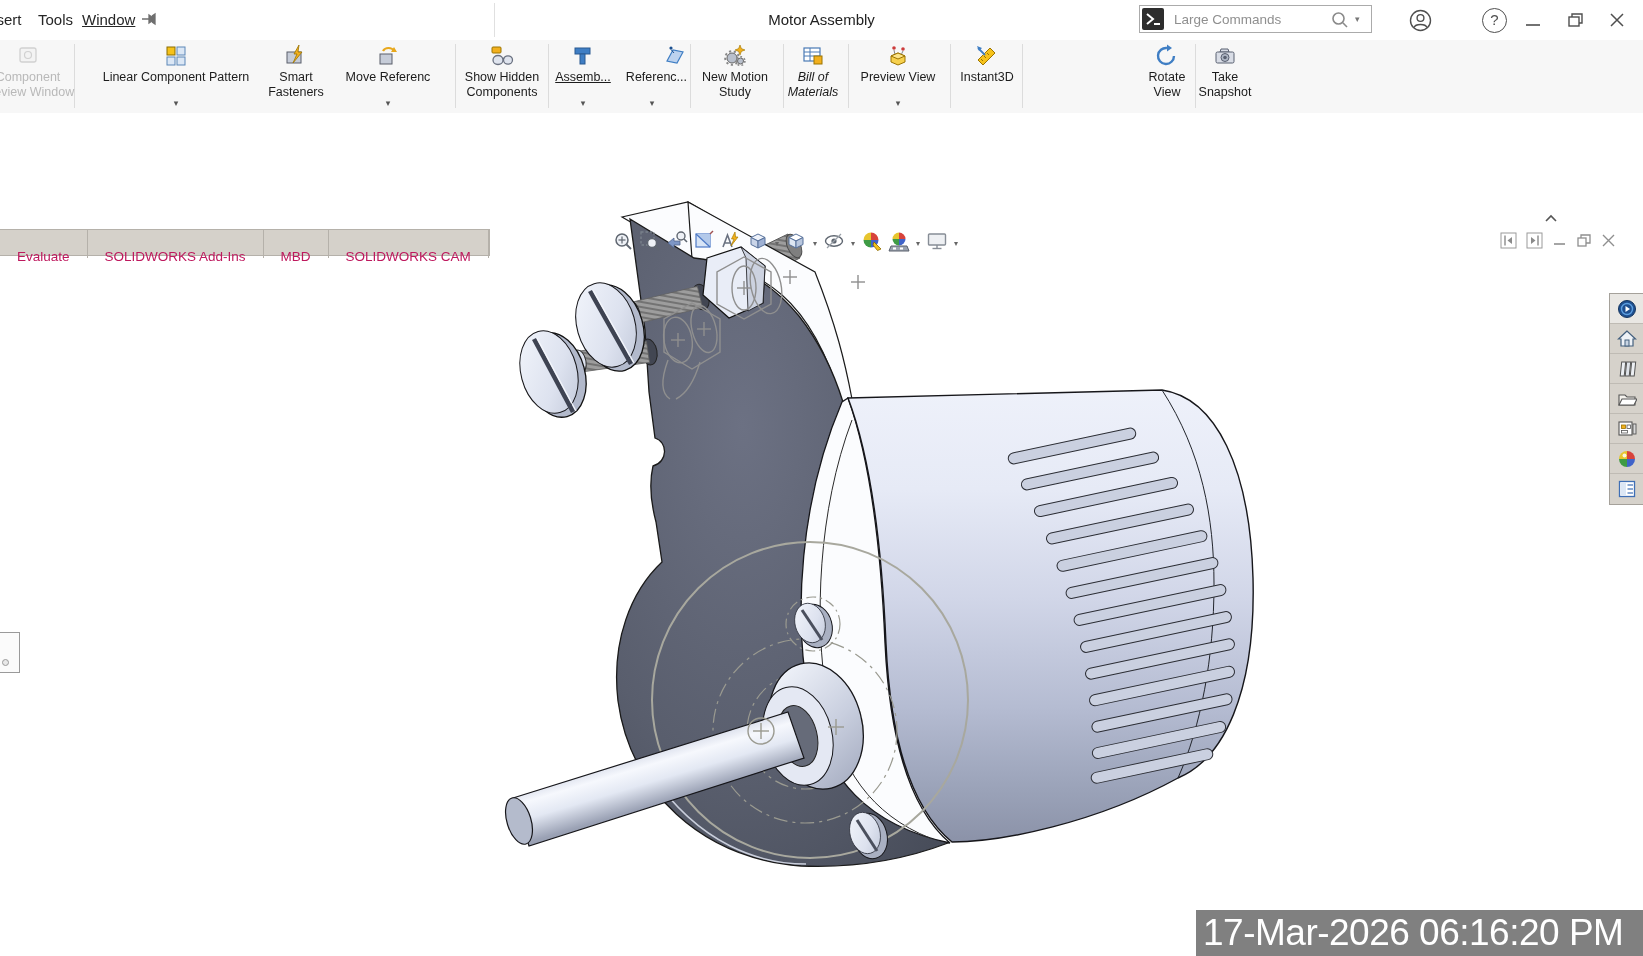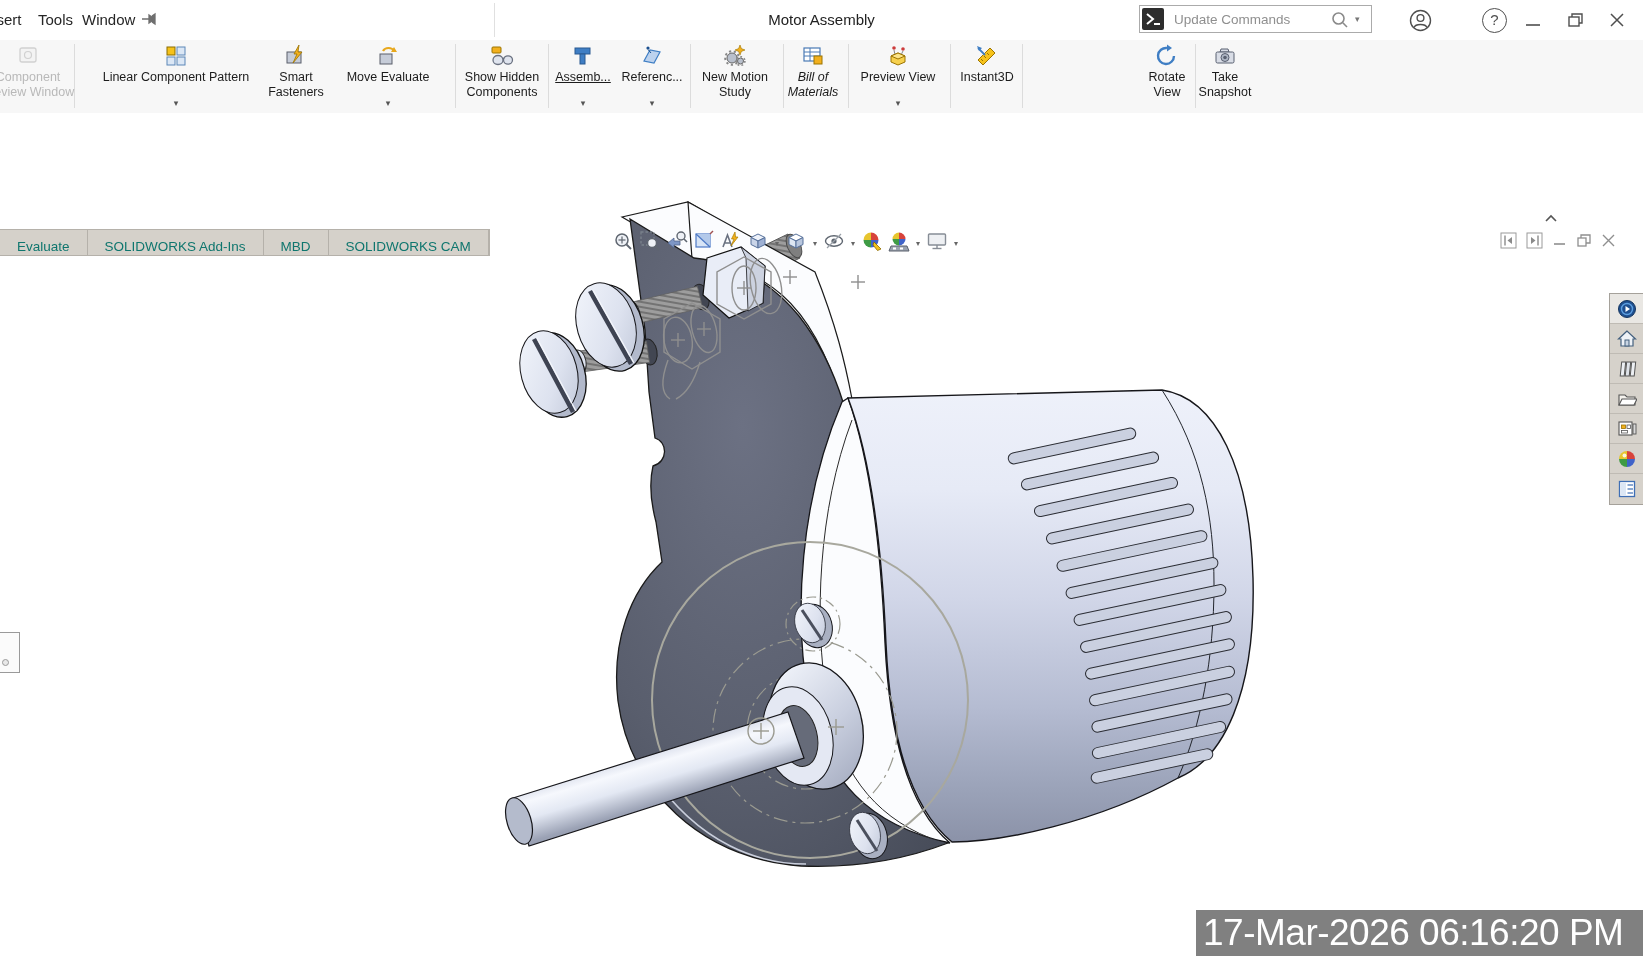--- a/index.html
+++ b/index.html
@@ -19,21 +19,21 @@
   #ribbon{position:absolute;left:0;top:40px;width:1643px;height:73px;background:#f7f7f7;border-bottom:1px solid #d9d9d9;}
   .rbtn{position:absolute;top:4px;height:62px;display:flex;flex-direction:column;align-items:center;font-size:12.5px;line-height:1.22;text-align:center;color:#1c1c1c;cursor:default;}
   .rbtn .icon{height:26px;display:flex;align-items:flex-start;justify-content:center;}
   .rbtn.nowrap .lbl{white-space:nowrap;}
   .rbtn .caret{position:absolute;bottom:-3px;left:50%;transform:translateX(-50%);font-size:9px;color:#555;}
   .rbtn.disabled{color:#b9b9b9;}
   .rbtn.disabled .icon{opacity:.4;filter:grayscale(1);}
   .rdiv{position:absolute;top:4px;height:64px;width:1px;background:#dcdcdc;}
   
   #tabstrip{position:absolute;left:0;top:116px;height:27px;display:flex;background:#d5d1ca;border:1px solid #b5b1aa;border-left:none;box-sizing:border-box;}
-  .tab{padding:4px 17px;line-height:25px;font-size:13.5px;color:#0f766e;border-right:1px solid #b5b1aa;white-space:nowrap;}
+  .tab{padding:14px 17px;line-height:25px;font-size:13.5px;color:#be185d;border-right:1px solid #b5b1aa;white-space:nowrap;}
   #headsup{position:absolute;left:612px;top:117px;display:flex;align-items:center;gap:5px;}
   #headsup .hcaret{font-size:8px;color:#666;margin:0 1px;}
   #docctrl{position:absolute;top:119px;left:1500px;display:flex;align-items:center;gap:9px;}
   #ribbon-collapse{position:absolute;left:1544px;top:96px;}
   
   #taskpane{position:absolute;left:1609px;top:180px;width:34px;background:#d6d2cb;border:1px solid #a5a19a;border-right:none;box-sizing:border-box;}
   .tpbtn{width:100%;height:30px;display:flex;align-items:center;justify-content:center;border-bottom:1px solid #bfbbb4;box-sizing:border-box;}
   .tpbtn:last-child{border-bottom:none;}
   .tpbtn.active{background:#e9e7e3;}
   
@@ -42,37 +42,37 @@
   #flyout-tab{position:absolute;left:0;top:519px;width:19px;height:39px;border:1px solid #9a9a9a;border-left:none;background:#fbfbfb;}
   #flyout-tab .dot{position:absolute;left:2px;bottom:6px;width:5px;height:5px;border-radius:50%;border:1px solid #9a9a9a;background:#e8e8e8;}
   #timestamp{position:absolute;left:1196px;top:910px;width:447px;height:46px;background:#808080;color:#ffffff;font-size:37px;line-height:46px;padding-left:7px;box-sizing:border-box;white-space:nowrap;overflow:hidden;letter-spacing:-0.5px;}
 </style>
 </head>
 <body>
 
 <div id="titlebar">
   <span class="menuitem" style="left:-16px;">Insert</span>
   <span class="menuitem" style="left:38px;">Tools</span>
-  <span class="menuitem" style="left:82px;">Window</span>
+  <span class="menuitem" style="left:82px;text-decoration:underline;">Window</span>
   <span class="abs" style="left:140px;top:10px;">
     <svg width="18" height="18" viewBox="0 0 18 18">
         <path d="M2,9 L9,9 M9,5 L9,13 L12,11 L12,7 Z M12,6 L15,4 L15,14 L12,12" fill="#6f6f6f" stroke="#6f6f6f" stroke-width="1.3"></path>
       </svg>
   </span>
   <div class="vline" style="left:494px;top:3px;height:34px;"></div>
   <span id="app-title">Motor Assembly</span>
 
   <div id="searchbox">
     <span class="swlogo">
       <svg width="22" height="22" viewBox="0 0 22 22">
           <polyline points="5,6 11,11 5,16" fill="none" stroke="#fff" stroke-width="2"></polyline>
           <line x1="12" y1="16" x2="18" y2="16" stroke="#fff" stroke-width="2"></line>
         </svg>
     </span>
-    <span class="ph">Update Commands</span>
+    <span class="ph">Large Commands</span>
     <span class="abs" style="left:190px;top:4px;">
       <svg width="20" height="20" viewBox="0 0 20 20">
           <circle cx="8.5" cy="8.5" r="5.5" fill="none" stroke="#8a8a8a" stroke-width="1.6"></circle>
           <line x1="12.8" y1="12.8" x2="17" y2="17" stroke="#8a8a8a" stroke-width="1.6"></line>
         </svg>
     </span>
     <span class="abs" style="left:215px;top:8px;font-size:9px;color:#777;">▾</span>
   </div>
 
   <span class="winbtn" style="left:1408px;">
@@ -146,21 +146,21 @@
   </div>
 
   <div class="rbtn nowrap" style="left:333px;width:110px;">
     <span class="icon">
       <svg width="24" height="24" viewBox="0 0 24 24">
           <rect x="4" y="10" width="12" height="10" fill="#c6ccd8" stroke="#5a5f6b"></rect>
           <path d="M7,7 A6,5 0 0 1 18,7" fill="none" stroke="#e8a81c" stroke-width="2.2"></path>
           <polygon points="18,3 21,8 15,8" fill="#e8a81c"></polygon>
         </svg>
     </span>
-    <span class="lbl">Move Evaluate</span>
+    <span class="lbl">Move Referenc</span>
     <span class="caret">▾</span>
   </div>
 
   <div class="rbtn" style="left:454px;width:96px;">
     <span class="icon">
       <svg width="24" height="24" viewBox="0 0 24 24">
           <rect x="2" y="3" width="9" height="6" rx="1" fill="#f2b01e" stroke="#9c7400"></rect>
           <ellipse cx="8" cy="16" rx="5" ry="4.5" fill="#dfe4ee" stroke="#6a7180" stroke-width="1.3"></ellipse>
           <ellipse cx="18" cy="16" rx="4.5" ry="4.2" fill="#dfe4ee" stroke="#6a7180" stroke-width="1.3"></ellipse>
           <path d="M12.8,15 Q13.5,13.8 14,15" fill="none" stroke="#6a7180" stroke-width="1.3"></path>
@@ -173,21 +173,21 @@
     <span class="icon">
       <svg width="24" height="24" viewBox="0 0 24 24">
           <rect x="4" y="4" width="15" height="6" fill="#3f7ec4" stroke="#2a5a92"></rect>
           <rect x="9" y="10" width="5" height="10" fill="#3f7ec4" stroke="#2a5a92"></rect>
         </svg>
     </span>
     <span class="lbl">Assemb...</span>
     <span class="caret">▾</span>
   </div>
 
-  <div class="rbtn nowrap" style="left:617px;width:70px;">
+  <div class="rbtn nowrap" style="left:617px;width:70px;align-items:flex-end;">
     <span class="icon">
       <svg width="24" height="24" viewBox="0 0 24 24">
           <polygon points="4,17 10,6 20,8 14,19" fill="#bcd2ee" stroke="#3f7ec4" stroke-width="1.2"></polygon>
           <circle cx="8" cy="4" r="1.6" fill="#1a4f8f"></circle>
           <line x1="8" y1="5.5" x2="11" y2="9" stroke="#1a4f8f" stroke-width="1"></line>
         </svg>
     </span>
     <span class="lbl">Referenc...</span>
     <span class="caret">▾</span>
   </div>

